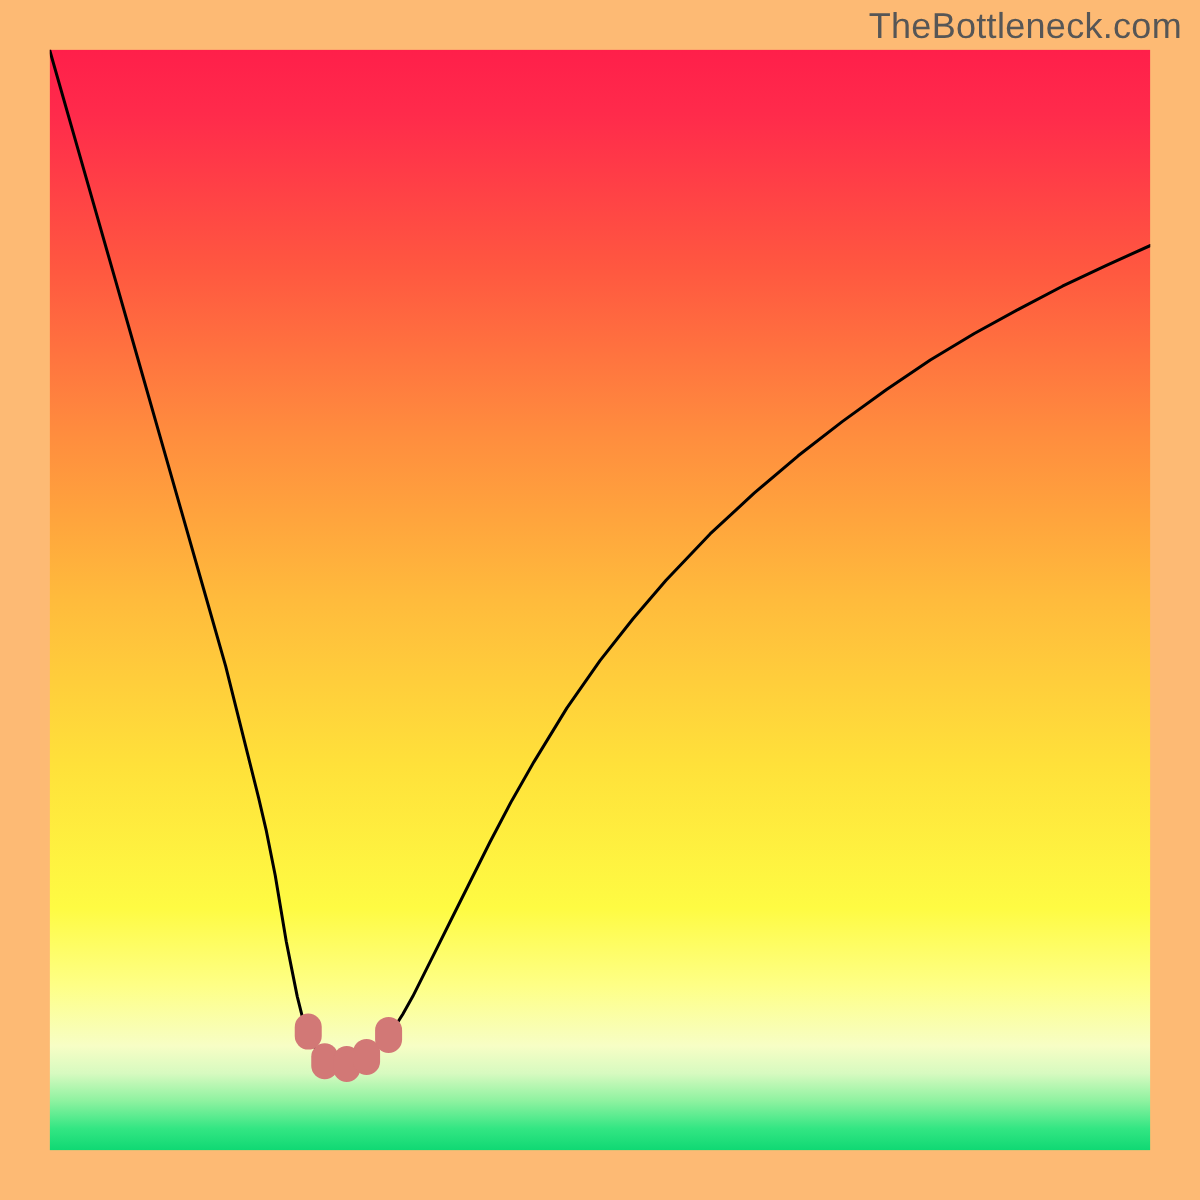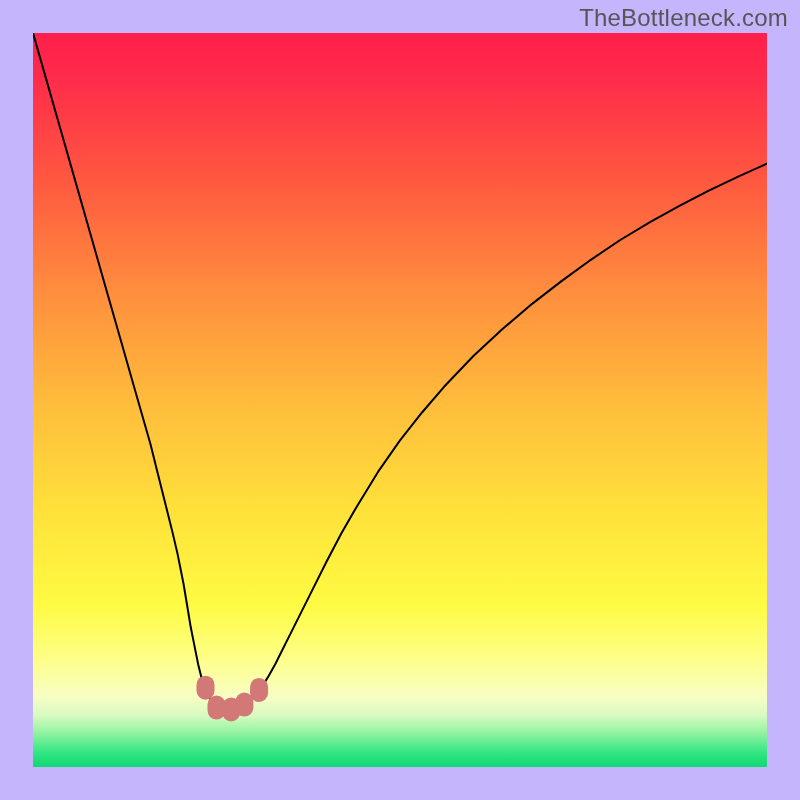--- a/index.html
+++ b/index.html
@@ -1,21 +1,21 @@
 <!DOCTYPE html>
 <html><head>
 <meta charset="utf-8">
 <style>
   * { margin: 0; padding: 0; box-sizing: border-box; }
   html, body { width: 800px; height: 800px; overflow: hidden; background: #000; }
   .frame {
     position: relative;
     width: 800px;
     height: 800px;
-    background: #c4b5fd;
+    background: #fdba74;
   }
   .watermark {
     position: absolute;
     top: 4px;
     right: 12px;
     font-family: Arial, Helvetica, sans-serif;
     font-size: 24px;
     font-weight: 400;
     color: #565656;
     letter-spacing: 0.2px;

